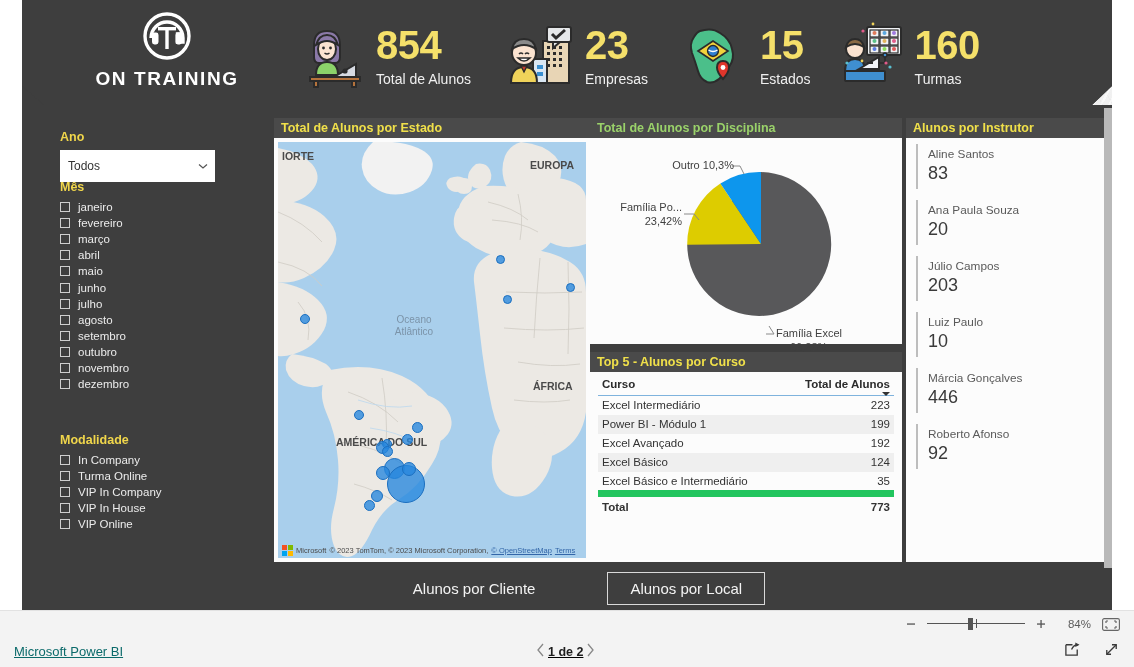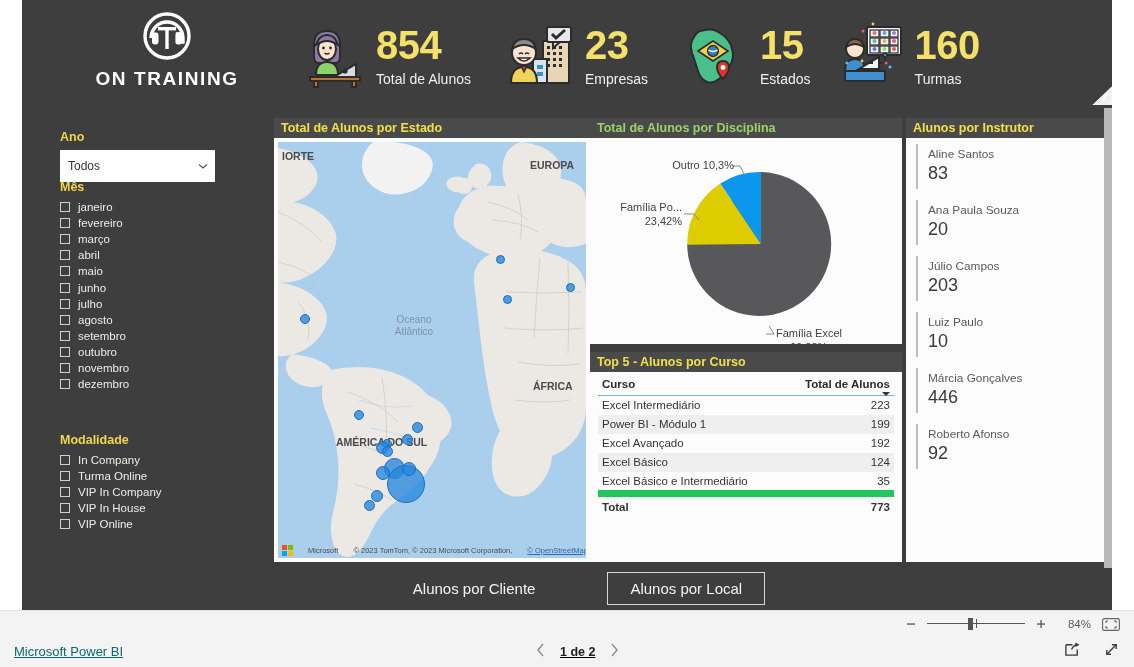--- a/index.html
+++ b/index.html
@@ -88,21 +88,21 @@
   .card-head-title.green { color: #9ad26a; }
 
   
   .map-card { left: 252px; top: 118px; width: 316px; height: 444px; }
   .map-body { position: absolute; left: 4px; top: 24px; width: 308px; height: 416px; overflow: hidden; background: #a7cdeb; }
   .map-label { position: absolute; font-weight: 700; color: #4a4a4a; }
   .map-ocean-label { position: absolute; color: #7b93a8; font-size: 10px; line-height: 12px; text-align: center; }
   .map-dot { position: absolute; border-radius: 50%; background: rgba(37,134,222,.78); border: 1px solid #1b6fc0; }
   .map-attrib {
     position: absolute; left: 4px; bottom: 2px; font-size: 7.5px; color: #4b4b4b;
-    white-space: nowrap; display: flex; align-items: center; gap: 15px;
+    white-space: nowrap; display: flex; align-items: center; gap: 3px;
   }
   .map-attrib a { color: #3366a8; text-decoration: underline; }
   .ms-logo { display: inline-grid; grid-template-columns: 5px 5px; grid-template-rows: 5px 5px; gap: 1px; }
 
   
   .pie-card { left: 568px; top: 118px; width: 312px; height: 226px; }
   .pie-body { position: absolute; left: 16px; top: 20px; width: 312px; height: 206px; }
   .pie-label { position: absolute; font-size: 11px; color: #3f3f3f; line-height: 14px; }
 
   
@@ -153,21 +153,21 @@
 
   
   .bottombar {
     position: absolute; left: 0; top: 636px; width: 1134px; height: 31px;
     background: #f3f3f3; display: flex; align-items: center;
   }
   .pbi-link {
     position: absolute; left: 14px; font-size: 13px; color: #0b6a6a;
     text-decoration: underline;
   }
-  .pager { position: absolute; left: 536px; display: flex; align-items: center; gap: 14px; text-decoration: underline; }
+  .pager { position: absolute; left: 536px; display: flex; align-items: center; gap: 2px; text-decoration: underline; }
   .pager-arrow { font-size: 14px; color: #777; }
   .pager-label { font-size: 12.5px; color: #1e1e1e; font-weight: 700; }
   .bottom-icons { position: absolute; right: 14px; display: flex; align-items: center; gap: 22px; }
 
   
   .v-scroll {
     position: absolute; right: 0px; top: 108px; width: 8px; height: 462px;
     background: #dcdcdc;
   }
   .v-scroll .thumb2 { position: absolute; left: 0; top: 0; width: 8px; height: 462px; background: #b9b9b9; }

